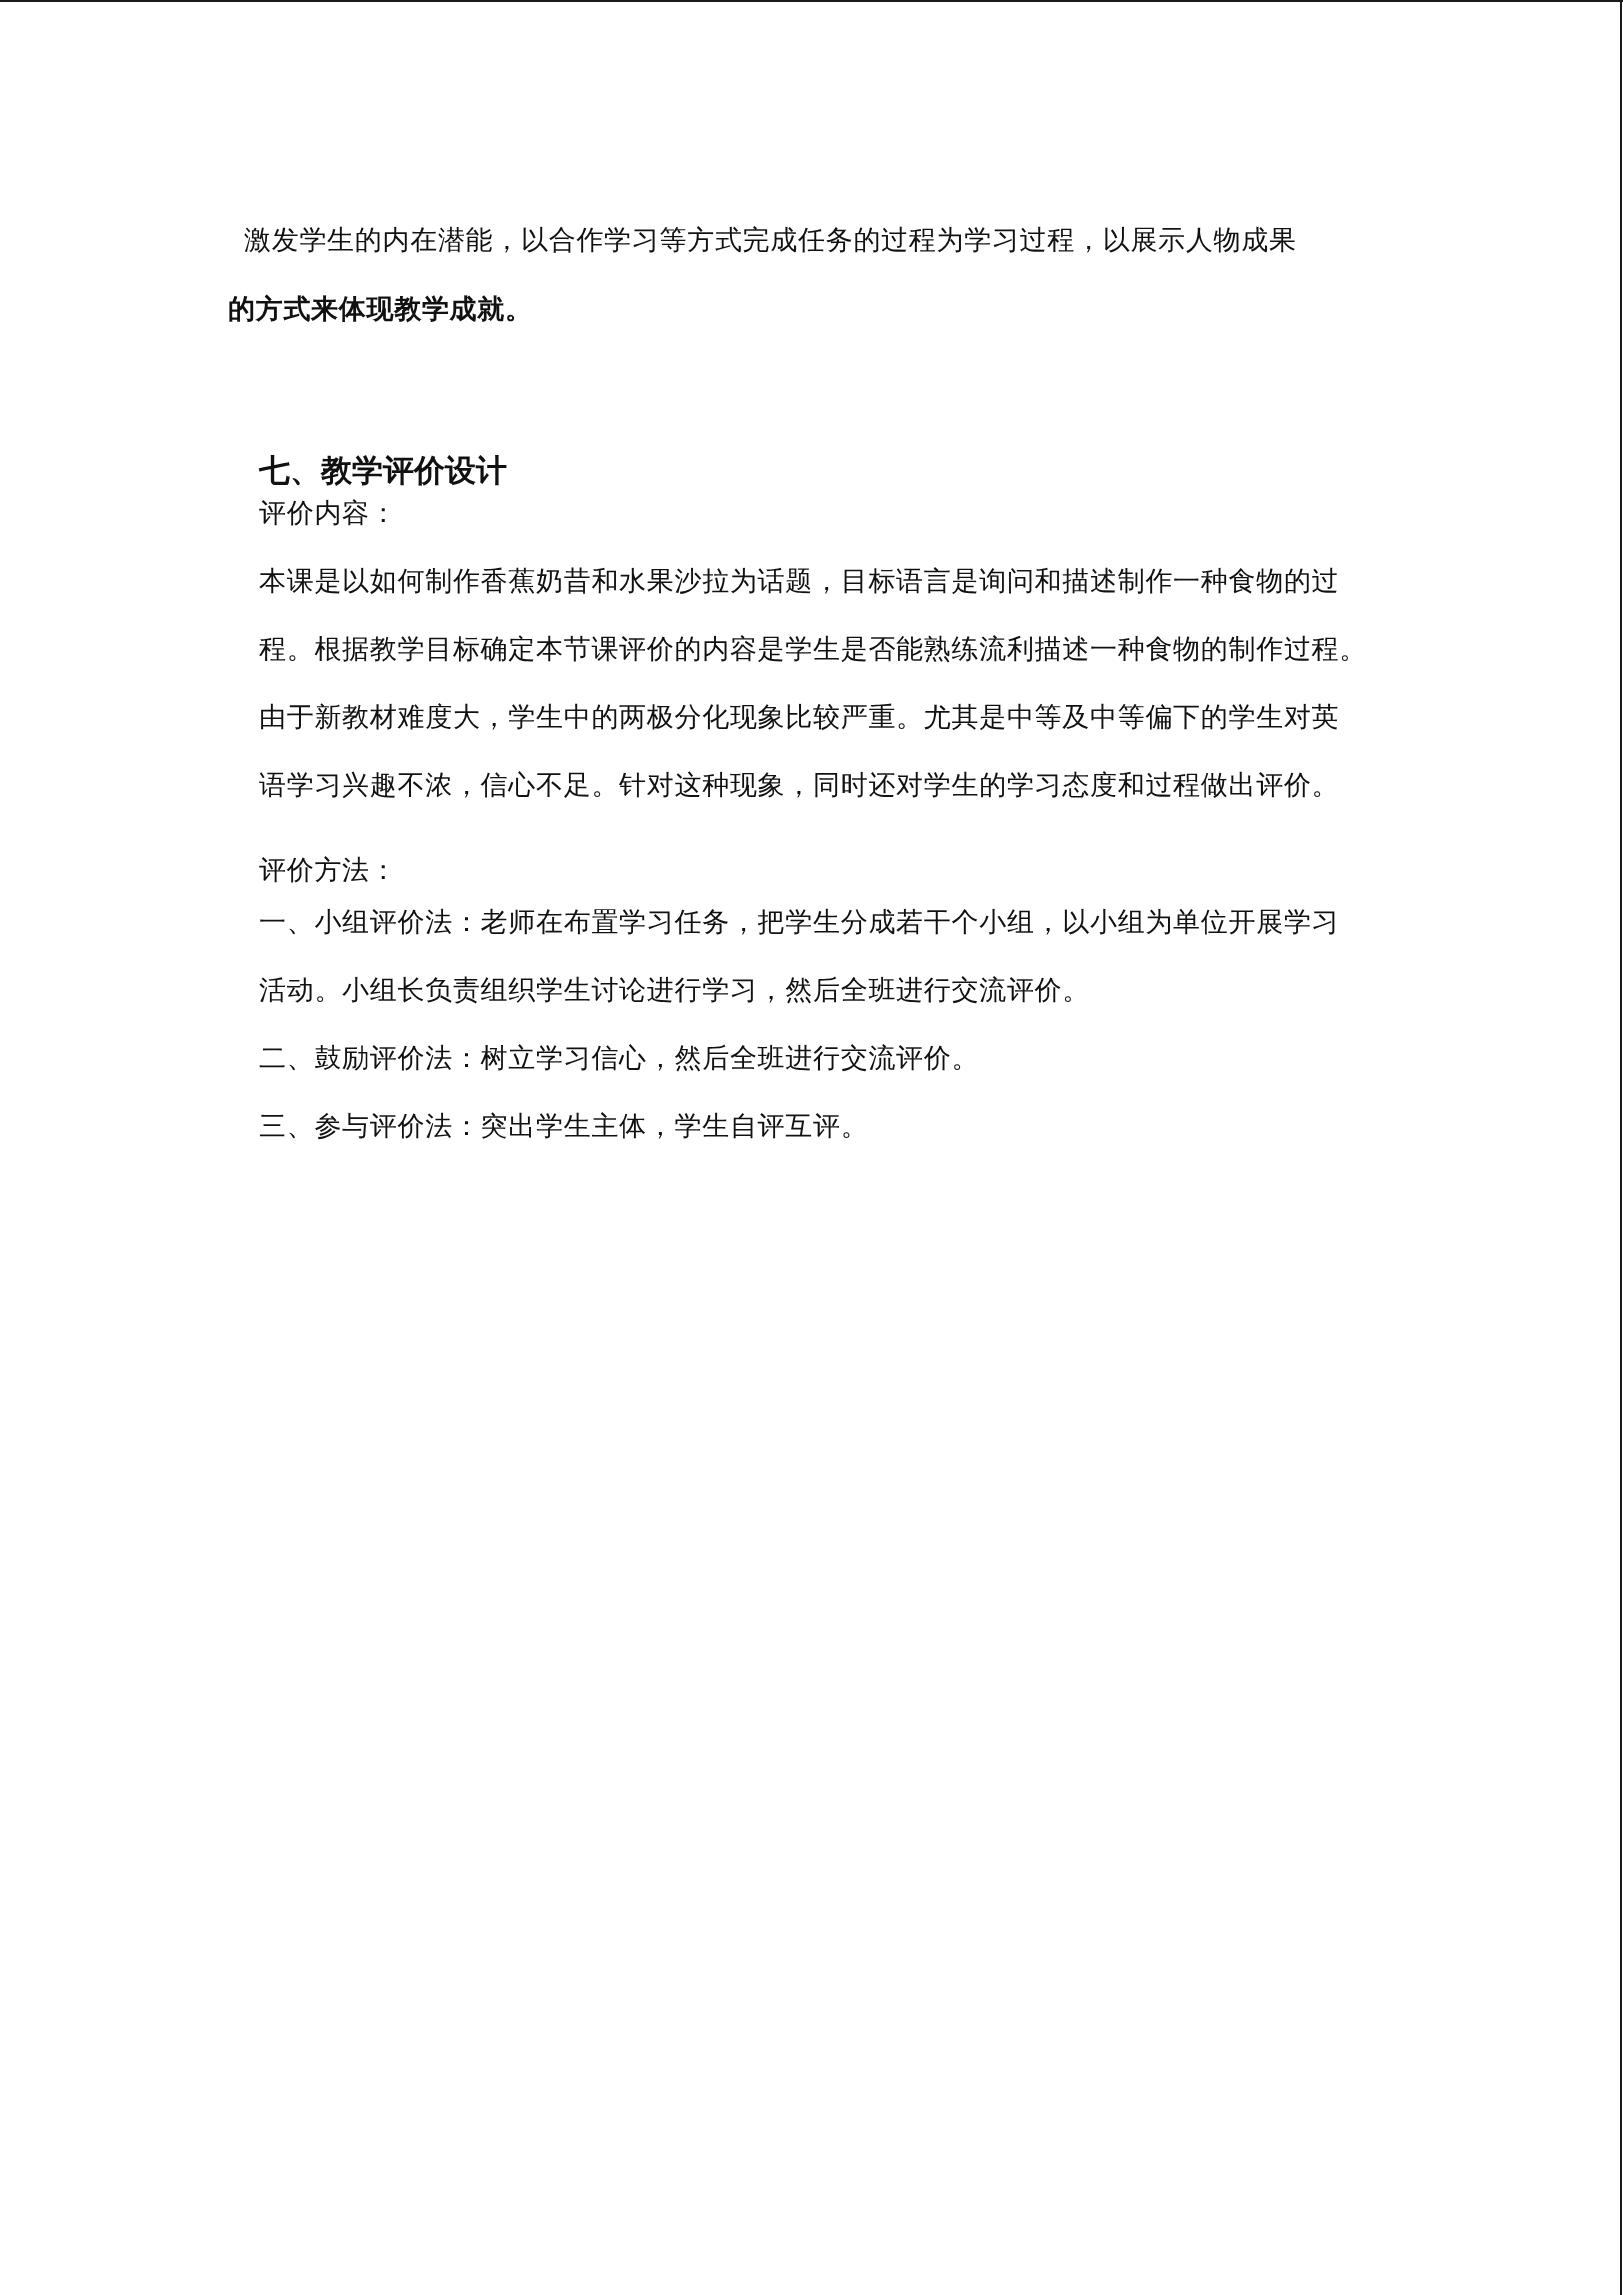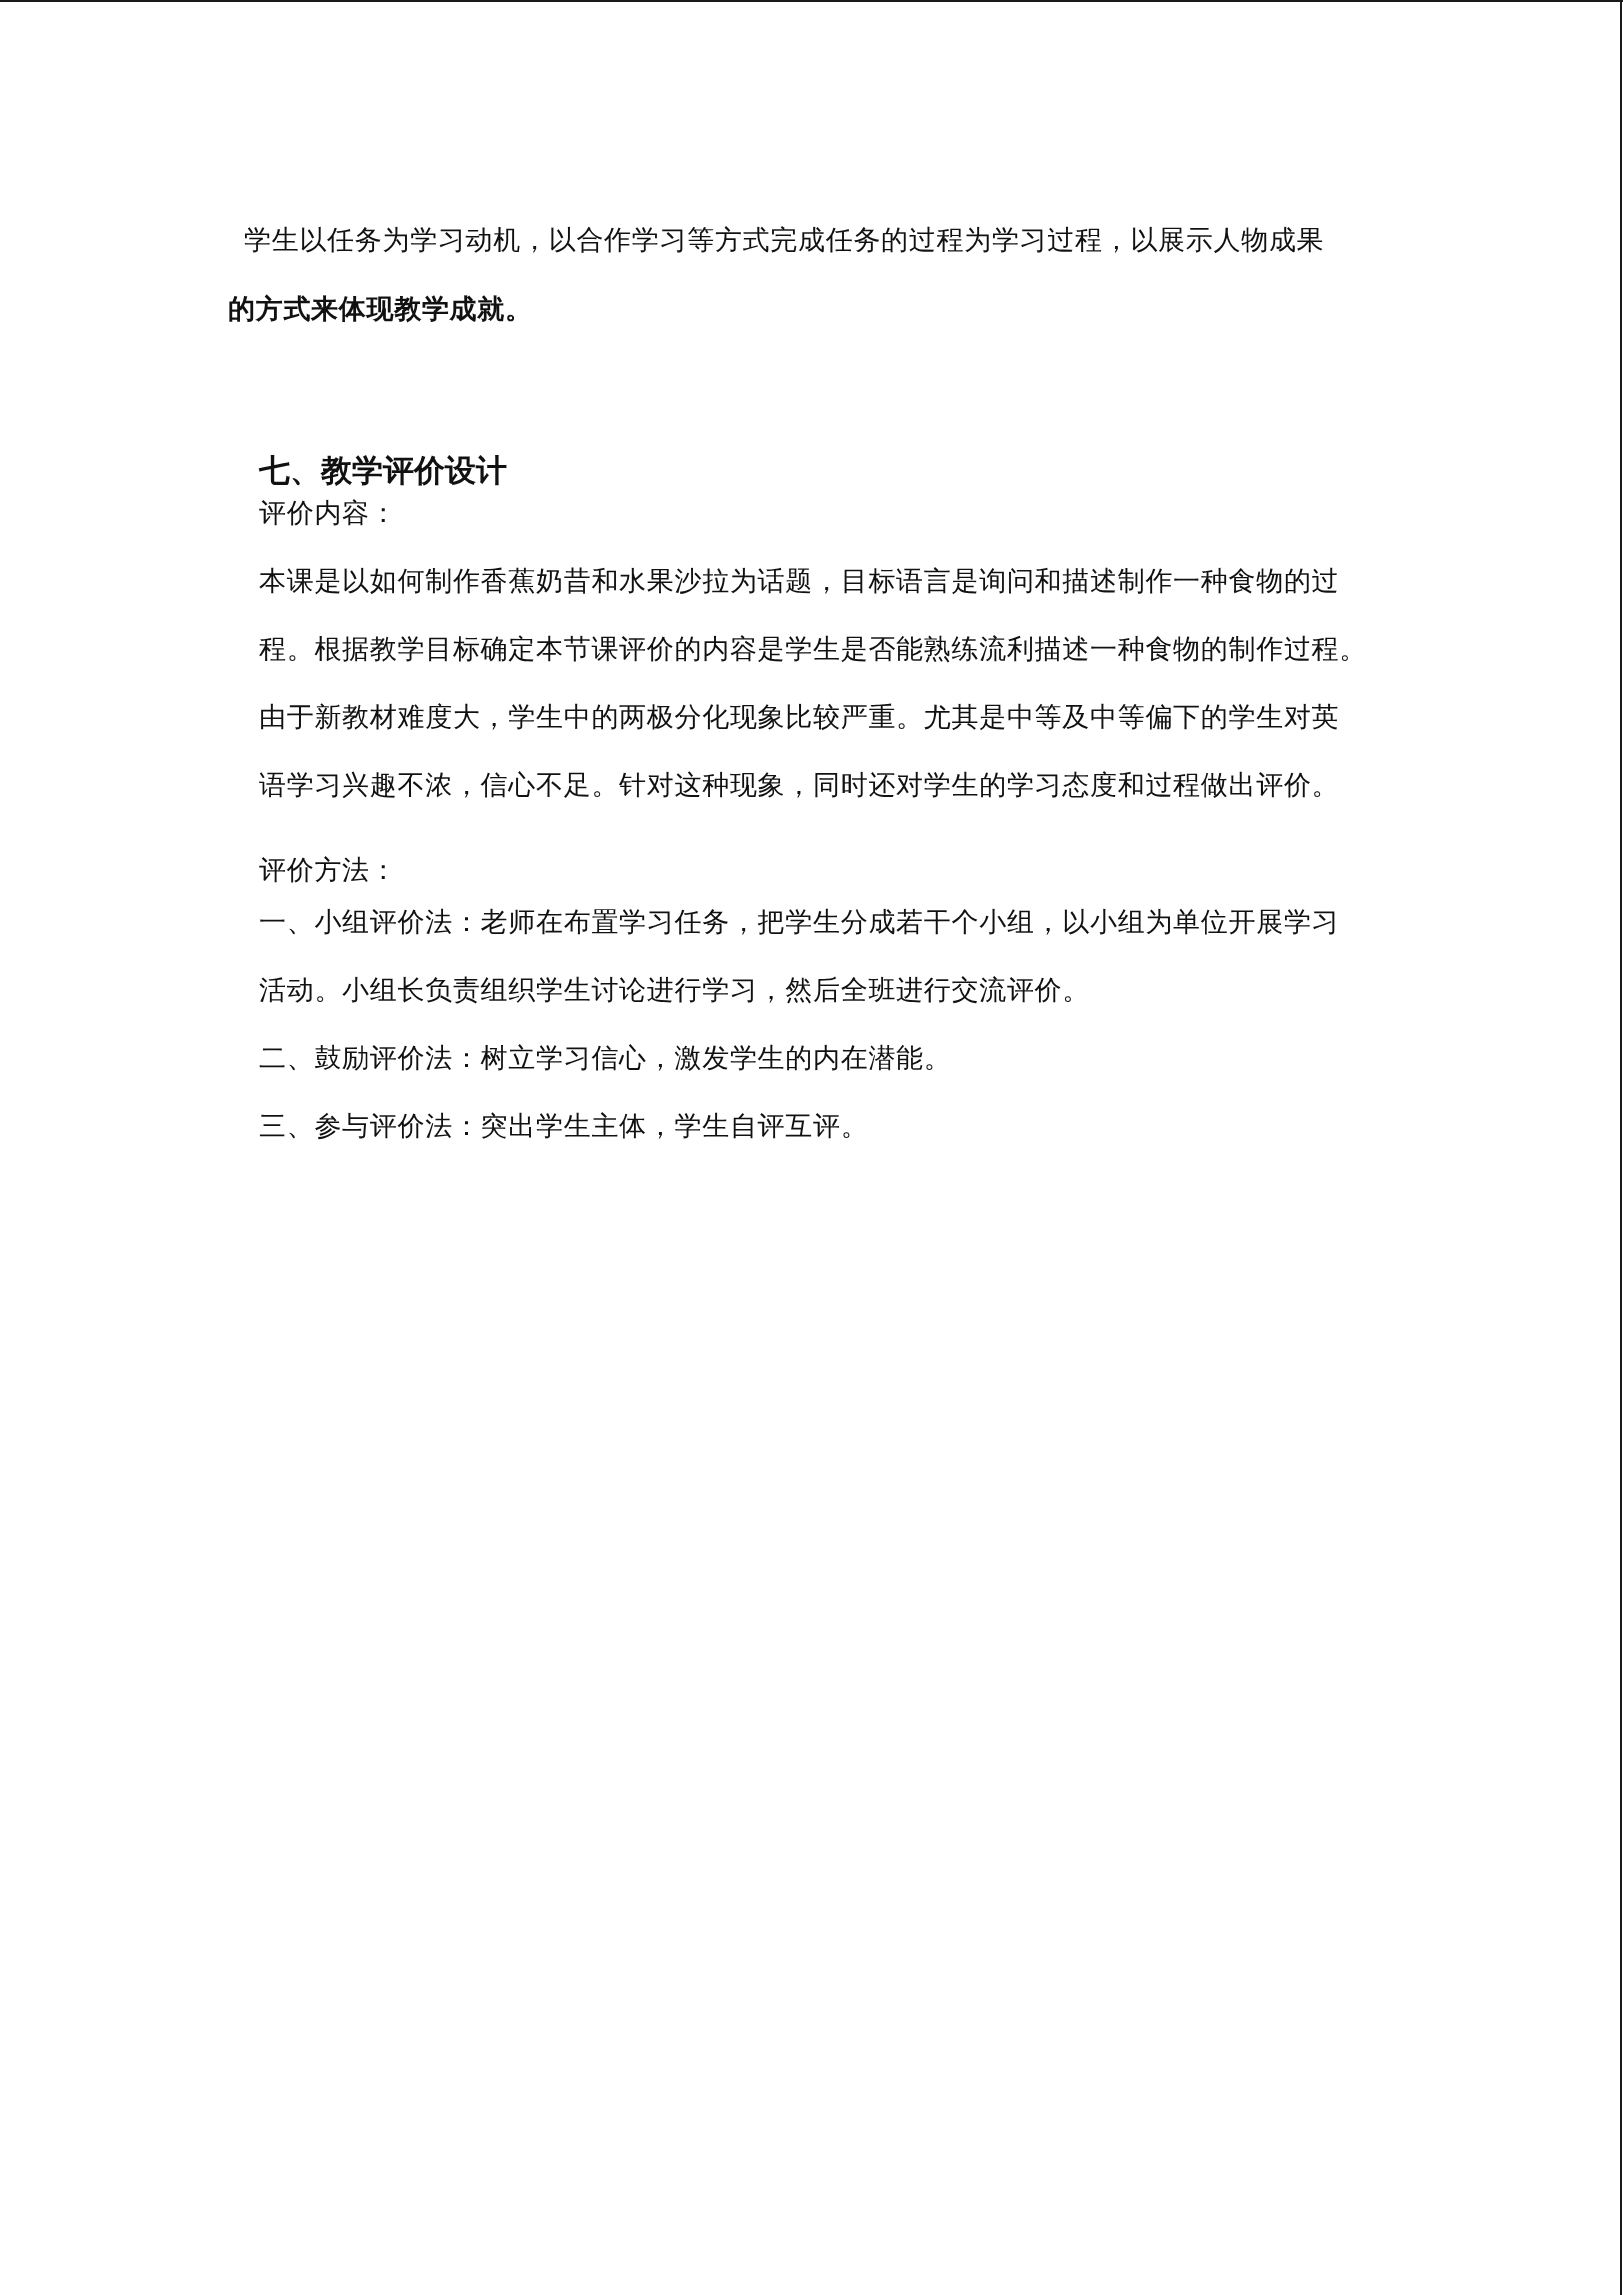--- a/index.html
+++ b/index.html
@@ -11,38 +11,38 @@
   .heading { position:absolute; white-space:nowrap; font-size:31px; line-height:38px; font-weight:bold;
              font-family:"DejaVu Sans","Liberation Sans",sans-serif;margin-top:28px; }
 </style>
 </head>
 <body>
 
 <div class="top-border"></div>
 <div class="right-border"></div>
 
 <div>
-  <div class="line" style="left:244px; top:223px;">学生以任务为学习动机，以合作学习等方式完成任务的过程为学习过程，以展示人物成果</div>
+  <div class="line" style="left:244px; top:223px;">激发学生的内在潜能，以合作学习等方式完成任务的过程为学习过程，以展示人物成果</div>
   <div class="line" style="left:228px; top:292px;font-weight:bold;">的方式来体现教学成就。</div>
 </div>
 
 <div>
   <div class="heading" style="left:259px; top:423px;">七、教学评价设计</div>
 
   <div class="line" style="left:259px; top:496px;">评价内容：</div>
 
   <div>
     <div class="line" style="left:259px; top:564px;">本课是以如何制作香蕉奶昔和水果沙拉为话题，目标语言是询问和描述制作一种食物的过</div>
     <div class="line" style="left:259px; top:632px;">程。根据教学目标确定本节课评价的内容是学生是否能熟练流利描述一种食物的制作过程。</div>
     <div class="line" style="left:259px; top:700px;">由于新教材难度大，学生中的两极分化现象比较严重。尤其是中等及中等偏下的学生对英</div>
     <div class="line" style="left:259px; top:768px;">语学习兴趣不浓，信心不足。针对这种现象，同时还对学生的学习态度和过程做出评价。</div>
   </div>
 
   <div class="line" style="left:259px; top:837px;margin-top:16px;">评价方法：</div>
 
   <div>
     <div class="line" style="left:259px; top:905px;text-align:center;">一、小组评价法：老师在布置学习任务，把学生分成若干个小组，以小组为单位开展学习</div>
     <div class="line" style="left:259px; top:973px;">活动。小组长负责组织学生讨论进行学习，然后全班进行交流评价。</div>
-    <div class="line" style="left:259px; top:1041px;">二、鼓励评价法：树立学习信心，激发学生的内在潜能。</div>
+    <div class="line" style="left:259px; top:1041px;">二、鼓励评价法：树立学习信心，然后全班进行交流评价。</div>
     <div class="line" style="left:259px; top:1109px;text-align:right;">三、参与评价法：突出学生主体，学生自评互评。</div>
   </div>
 </div>
 
 
 </body></html>

